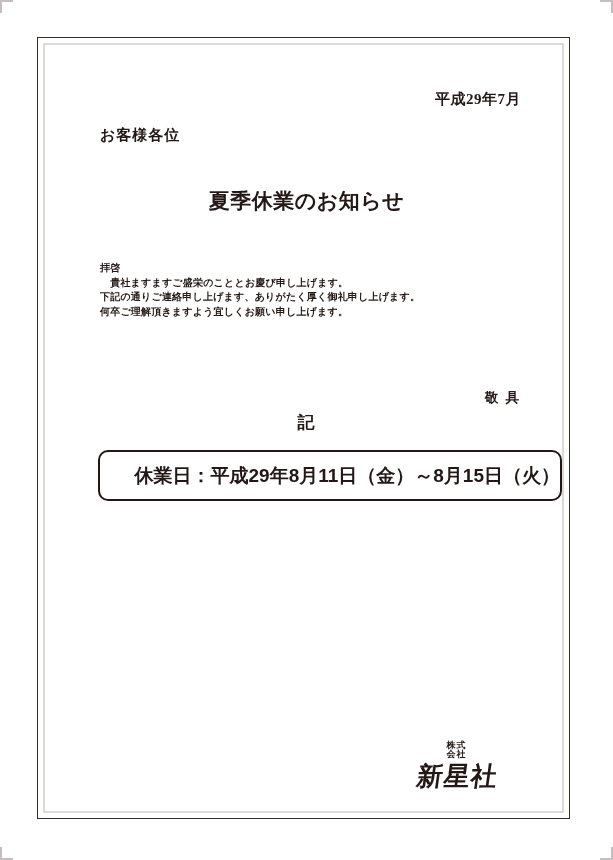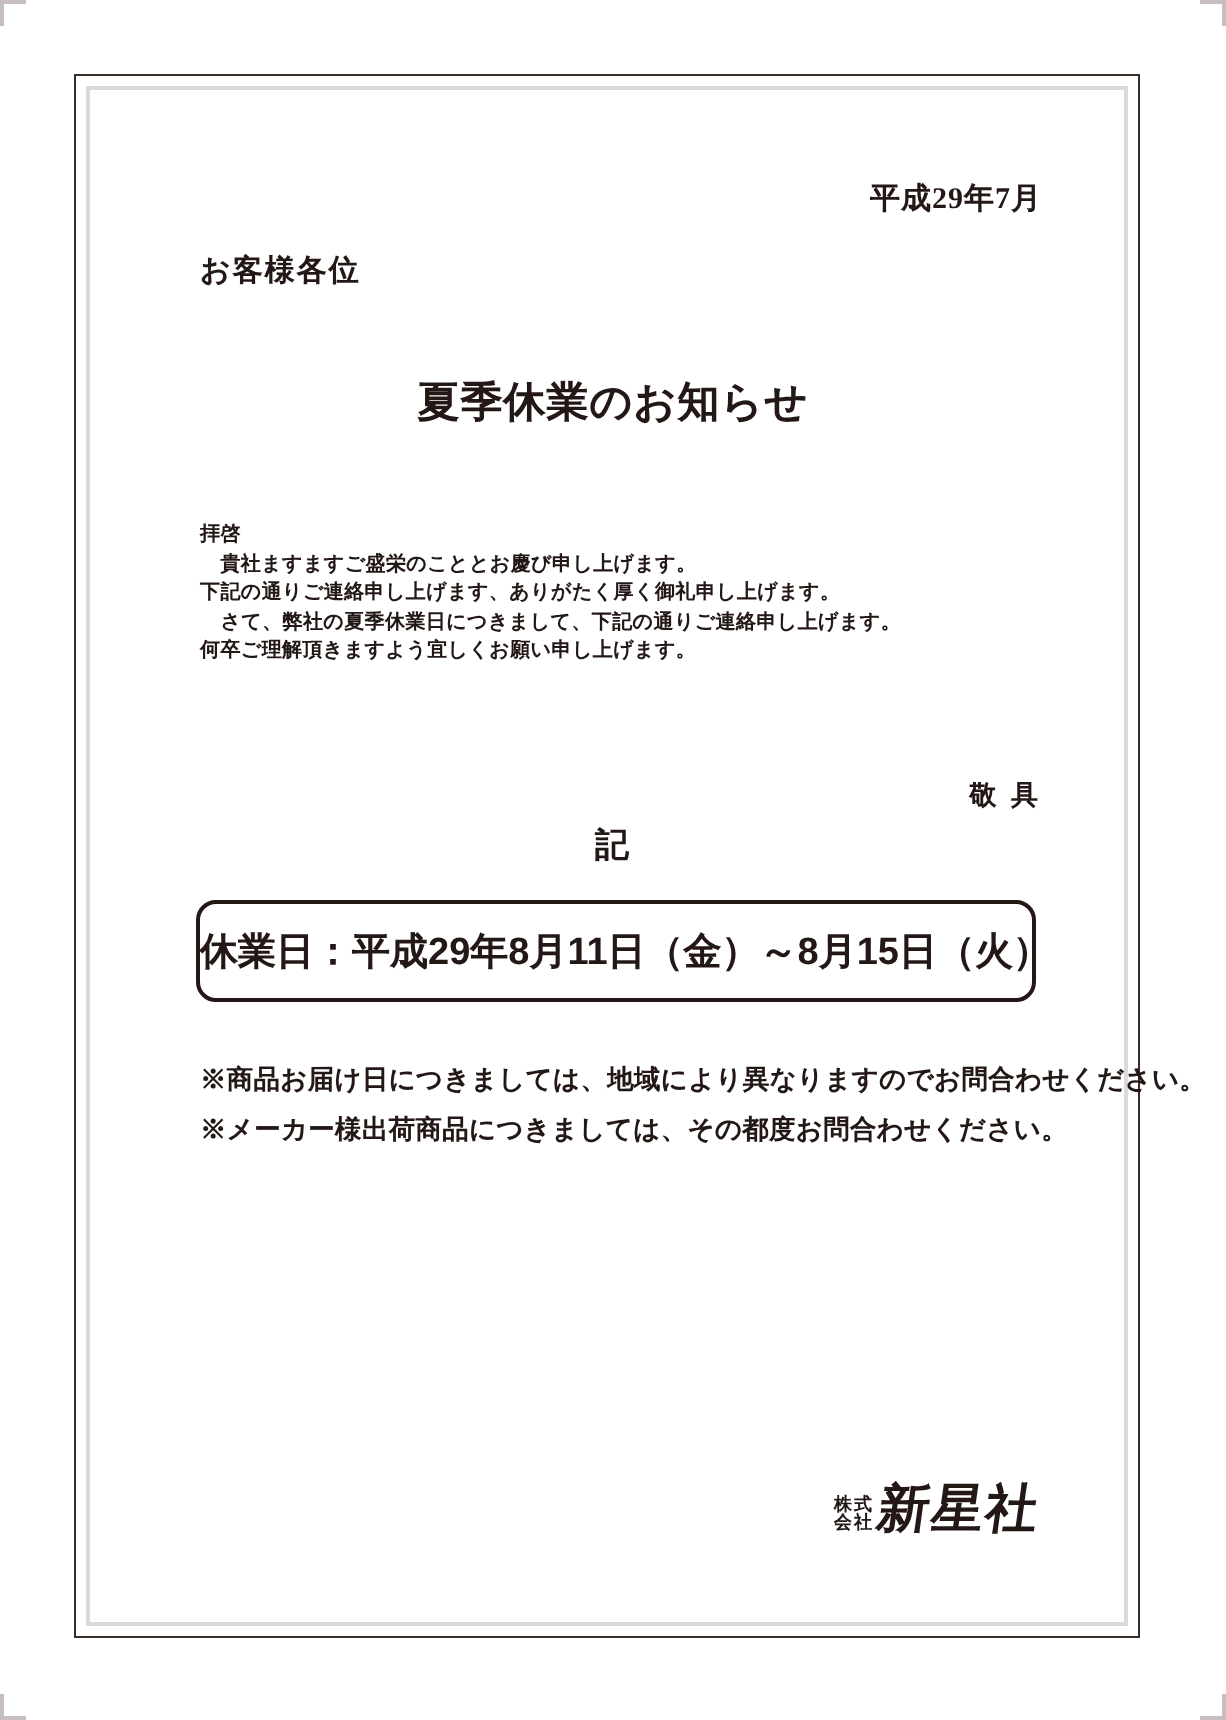--- a/index.html
+++ b/index.html
@@ -23,31 +23,31 @@
     position:absolute;top:187px;left:0;width:613px;text-align:center;
     font-family:"Liberation Sans","DejaVu Sans",sans-serif;font-size:21px;font-weight:700;letter-spacing:0.5px;
   }
   .bodytext{position:absolute;top:261px;left:100px;width:432px;font-size:10px;font-weight:600;line-height:14.6px;letter-spacing:0.2px;}
   .bodytext div{white-space:pre;}
   .closing{position:absolute;top:353px;right:92px;font-size:13.5px;font-weight:700;letter-spacing:2px;margin-top:36px;}
   .record{position:absolute;top:411px;left:0;width:613px;text-align:center;font-size:17px;font-weight:600;letter-spacing:1px;}
   .holiday-box{
     position:absolute;top:450px;left:98px;width:416px;height:47px;
     border:2px solid #231815;border-radius:10px;background:#ffffff;
-    display:flex;align-items:center;justify-content:flex-start;
+    display:flex;align-items:center;justify-content:flex-end;padding-left:44px;
   }
   .holiday-text{
     font-family:"Liberation Sans","DejaVu Sans",sans-serif;
     font-size:19px;font-weight:700;letter-spacing:0px;white-space:nowrap;
   }
   .notes{position:absolute;top:527px;left:100px;width:432px;font-size:13.2px;font-weight:700;line-height:25px;letter-spacing:0.2px;}
   .notes div{white-space:nowrap;}
   
   .logo{position:absolute;top:737px;left:417px;display:flex;align-items:center;
-    font-family:"Liberation Sans","DejaVu Sans",sans-serif;color:#231815;}
+    font-family:"Liberation Sans","DejaVu Sans",sans-serif;color:#231815;flex-direction:column;}
   .logo-prefix{display:flex;flex-direction:column;font-size:9px;font-weight:700;line-height:9px;letter-spacing:1px;margin-right:2px;margin-top:4px;}
   .logo-name{font-size:26px;font-weight:700;transform:skewX(-8deg);letter-spacing:1px;}
 </style>
 </head>
 <body>
 
 <div class="canvas">
 
   <div class="crop tl"></div>
   <div class="crop tr"></div>
@@ -61,36 +61,31 @@
   <div class="date">平成29年7月</div>
 
   <div class="recipient">お客様各位</div>
 
   <div class="title">夏季休業のお知らせ</div>
 
   <div class="bodytext">
     <div>拝啓</div>
     <div>　貴社ますますご盛栄のこととお慶び申し上げます。</div>
     <div>下記の通りご連絡申し上げます、ありがたく厚く御礼申し上げます。</div>
-    <div>　さて、弊社の夏季休業日につきまして、下記の通りご連絡申し上げます。</div>
     <div>何卒ご理解頂きますよう宜しくお願い申し上げます。</div>
   </div>
 
   <div class="closing">敬 具</div>
 
   <div class="record">記</div>
 
   <div class="holiday-box">
     <span class="holiday-text">休業日：平成29年8月11日（金）～8月15日（火）</span>
   </div>
 
-  <div class="notes">
-    <div>※商品お届け日につきましては、地域により異なりますのでお問合わせください。</div>
-    <div>※メーカー様出荷商品につきましては、その都度お問合わせください。</div>
-  </div>
 
   <div class="logo">
     <span class="logo-prefix">
       <span>株式</span>
       <span>会社</span>
     </span>
     <span class="logo-name">新星社</span>
   </div>
 
 </div>

